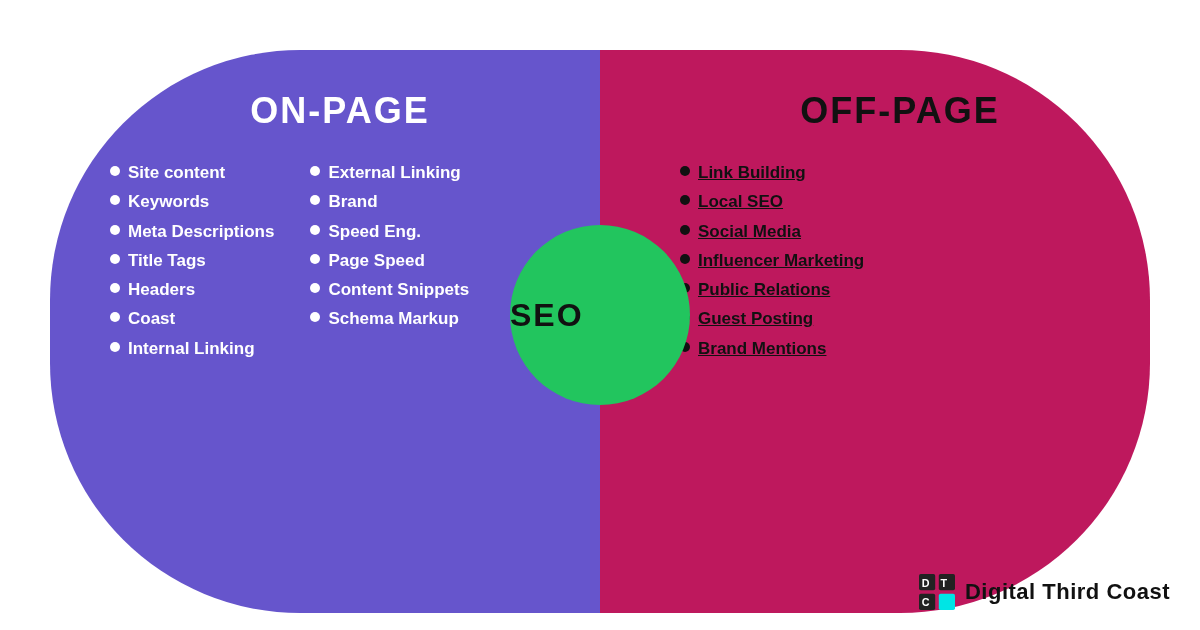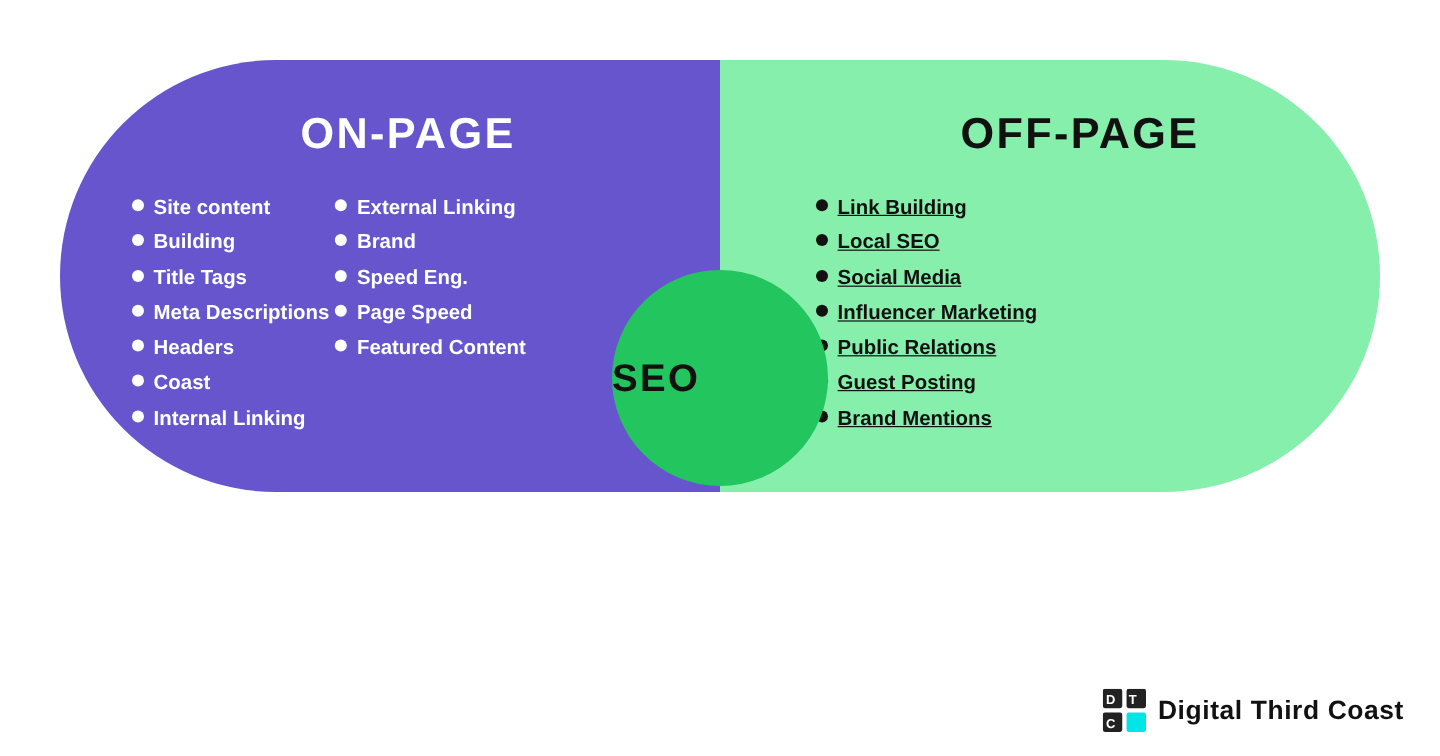--- a/index.html
+++ b/index.html
@@ -8,21 +8,21 @@
       width: 1200px;
       height: 630px;
       background: #ffffff;
       font-family: 'Arial Black', 'Arial', sans-serif;
       overflow: hidden;
       position: relative;
     }
 
     .main-container {
       width: 1100px;
-      height: 360px;
+      height: 563px;
       position: absolute;
       top: 50px;
       left: 50px;
       border-radius: 250px;
       overflow: hidden;
       display: flex;
     }
 
     .left-half {
       width: 50%;
@@ -31,21 +31,21 @@
       position: relative;
       display: flex;
       flex-direction: column;
       align-items: flex-start;
       padding: 40px 30px 30px 60px;
     }
 
     .right-half {
       width: 50%;
       height: 100%;
-      background: #86efac;
+      background: #be185d;
       position: relative;
       display: flex;
       flex-direction: column;
       align-items: flex-start;
       padding: 40px 30px 30px 80px;
     }
 
     .section-title {
       font-size: 36px;
       font-weight: 900;
@@ -58,21 +58,21 @@
     .left-half .section-title {
       color: #ffffff;
     }
 
     .right-half .section-title {
       color: #111111;
     }
 
     .content-columns {
       display: flex;
-      gap: 5px;
+      gap: 36px;
       width: 100%;
     }
 
     .bullet-col {
       display: flex;
       flex-direction: column;
       gap: 8px;
     }
 
     .bullet-item {
@@ -163,32 +163,32 @@
     <div class="section-title">ON-PAGE</div>
     <div class="content-columns">
       <div class="bullet-col">
 
       <div class="bullet-item">
             <span class="bullet-dot"></span>
             <span>Site content</span>
           </div>
           <div class="bullet-item">
             <span class="bullet-dot"></span>
-            <span>Building</span>
+            <span>Keywords</span>
+          </div>
+          <div class="bullet-item">
+            <span class="bullet-dot"></span>
+            <span>Meta Descriptions</span>
           </div>
           <div class="bullet-item">
             <span class="bullet-dot"></span>
             <span>Title Tags</span>
           </div>
           <div class="bullet-item">
             <span class="bullet-dot"></span>
-            <span>Meta Descriptions</span>
-          </div>
-          <div class="bullet-item">
-            <span class="bullet-dot"></span>
             <span>Headers</span>
           </div>
           <div class="bullet-item">
             <span class="bullet-dot"></span>
             <span>Coast</span>
           </div>
           <div class="bullet-item">
             <span class="bullet-dot"></span>
             <span>Internal Linking</span>
           </div>
@@ -206,21 +206,25 @@
           <div class="bullet-item">
             <span class="bullet-dot"></span>
             <span>Speed Eng.</span>
           </div>
           <div class="bullet-item">
             <span class="bullet-dot"></span>
             <span>Page Speed</span>
           </div>
           <div class="bullet-item">
             <span class="bullet-dot"></span>
-            <span>Featured Content</span>
+            <span>Content Snippets</span>
+          </div>
+          <div class="bullet-item">
+            <span class="bullet-dot"></span>
+            <span>Schema Markup</span>
           </div>
         </div>
     </div>
   </div>
 
   <div class="right-half">
     <div class="section-title">OFF-PAGE</div>
     <div class="bullet-col">
 
     <div class="bullet-item">

